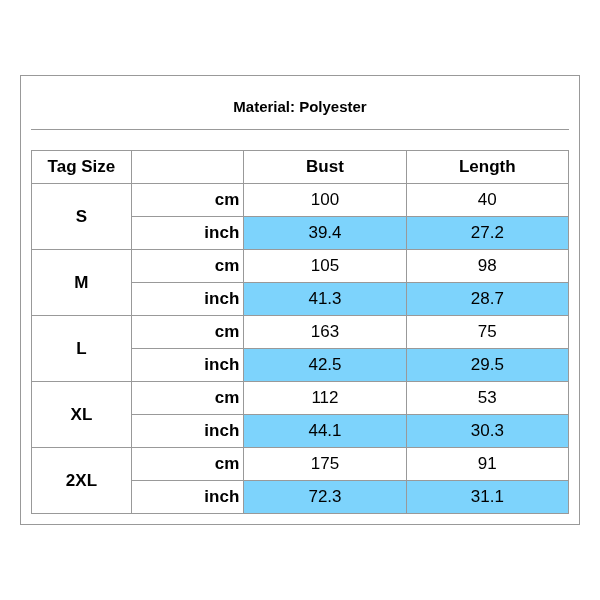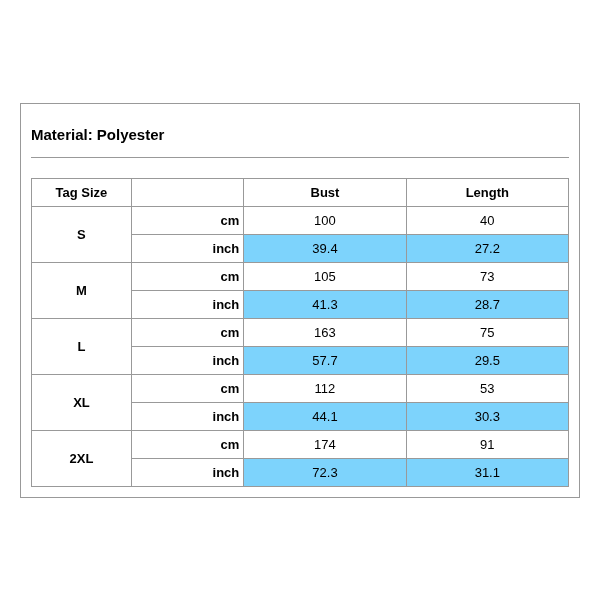--- a/index.html
+++ b/index.html
@@ -14,30 +14,31 @@
       height: 600px;
     }
 
     .outer-wrapper {
       width: 560px;
       border: 1px solid #999;
       padding: 10px;
     }
 
     .title-row {
+      text-align: center;
       padding: 12px 0 14px 0;
       font-size: 15px;
       font-weight: bold;
       border-bottom: 1px solid #999;
     }
 
     table {
       width: 100%;
       border-collapse: collapse;
-      font-size: 13px;
+      font-size: 17px;
       margin-top: 20px;
     }
 
     th, td {
       border: 1px solid #999;
       text-align: center;
       padding: 6px 4px;
     }
 
     .tag-size-cell {
@@ -92,53 +93,53 @@
         </tr>
         <tr>
           <td class="unit-cell">inch</td>
           <td class="value-cell shaded">39.4</td>
           <td class="value-cell shaded">27.2</td>
         </tr>
         <tr>
           <td rowspan="2" class="merged-size">M</td>
           <td class="unit-cell">cm</td>
           <td class="value-cell">105</td>
-          <td class="value-cell">73</td>
+          <td class="value-cell">98</td>
         </tr>
         <tr>
           <td class="unit-cell">inch</td>
           <td class="value-cell shaded">41.3</td>
           <td class="value-cell shaded">28.7</td>
         </tr>
         <tr>
           <td rowspan="2" class="merged-size">L</td>
           <td class="unit-cell">cm</td>
           <td class="value-cell">163</td>
           <td class="value-cell">75</td>
         </tr>
         <tr>
           <td class="unit-cell">inch</td>
-          <td class="value-cell shaded">57.7</td>
+          <td class="value-cell shaded">42.5</td>
           <td class="value-cell shaded">29.5</td>
         </tr>
         <tr>
           <td rowspan="2" class="merged-size">XL</td>
           <td class="unit-cell">cm</td>
           <td class="value-cell">112</td>
           <td class="value-cell">53</td>
         </tr>
         <tr>
           <td class="unit-cell">inch</td>
           <td class="value-cell shaded">44.1</td>
           <td class="value-cell shaded">30.3</td>
         </tr>
         <tr>
           <td rowspan="2" class="merged-size">2XL</td>
           <td class="unit-cell">cm</td>
-          <td class="value-cell">174</td>
+          <td class="value-cell">175</td>
           <td class="value-cell">91</td>
         </tr>
         <tr>
           <td class="unit-cell">inch</td>
           <td class="value-cell shaded">72.3</td>
           <td class="value-cell shaded">31.1</td>
         </tr>
       </tbody>
   </table>
 </div>

